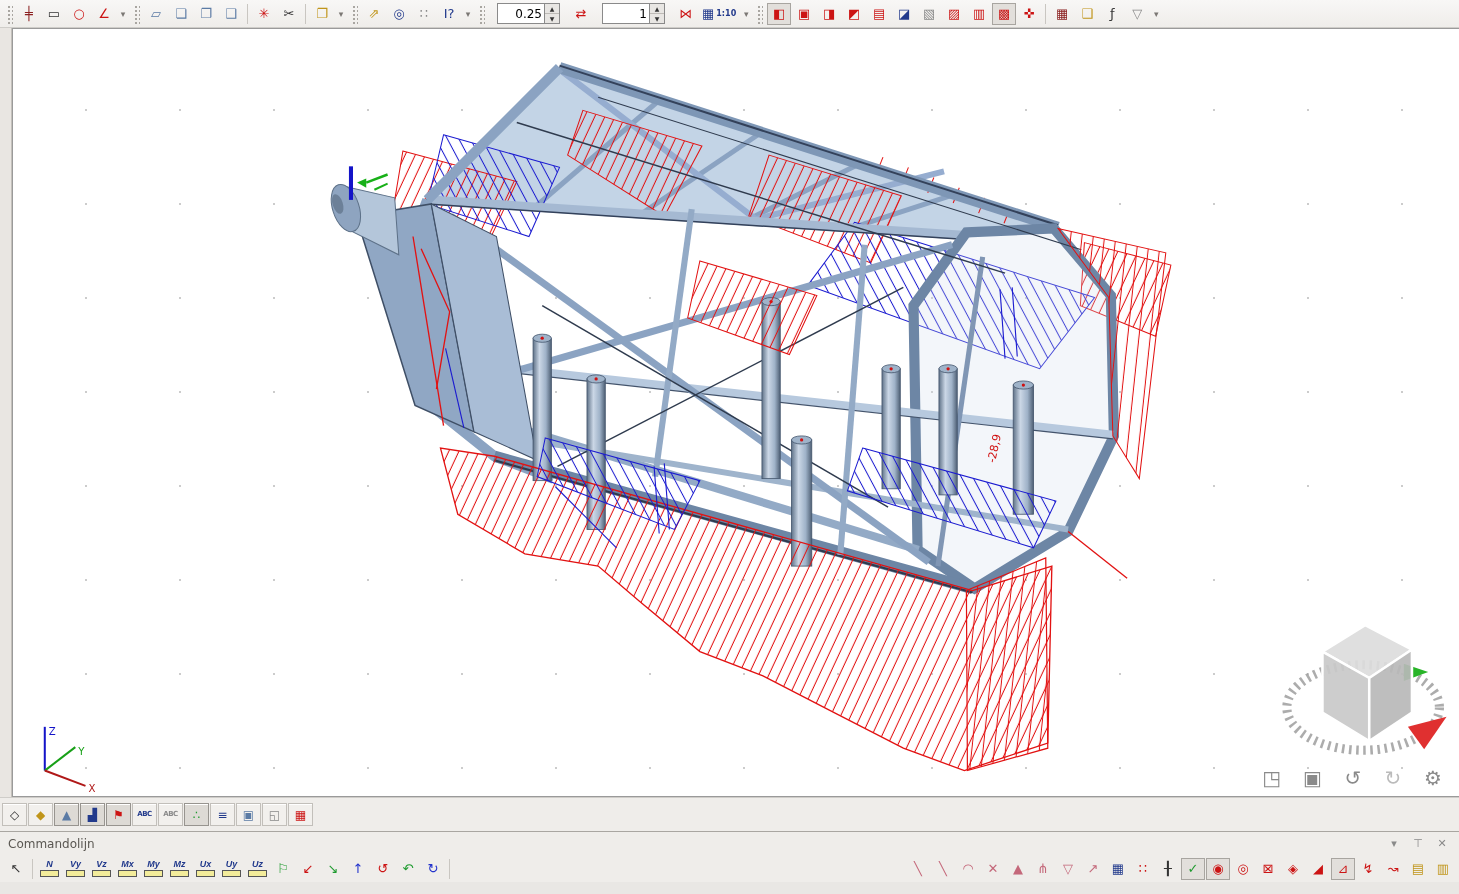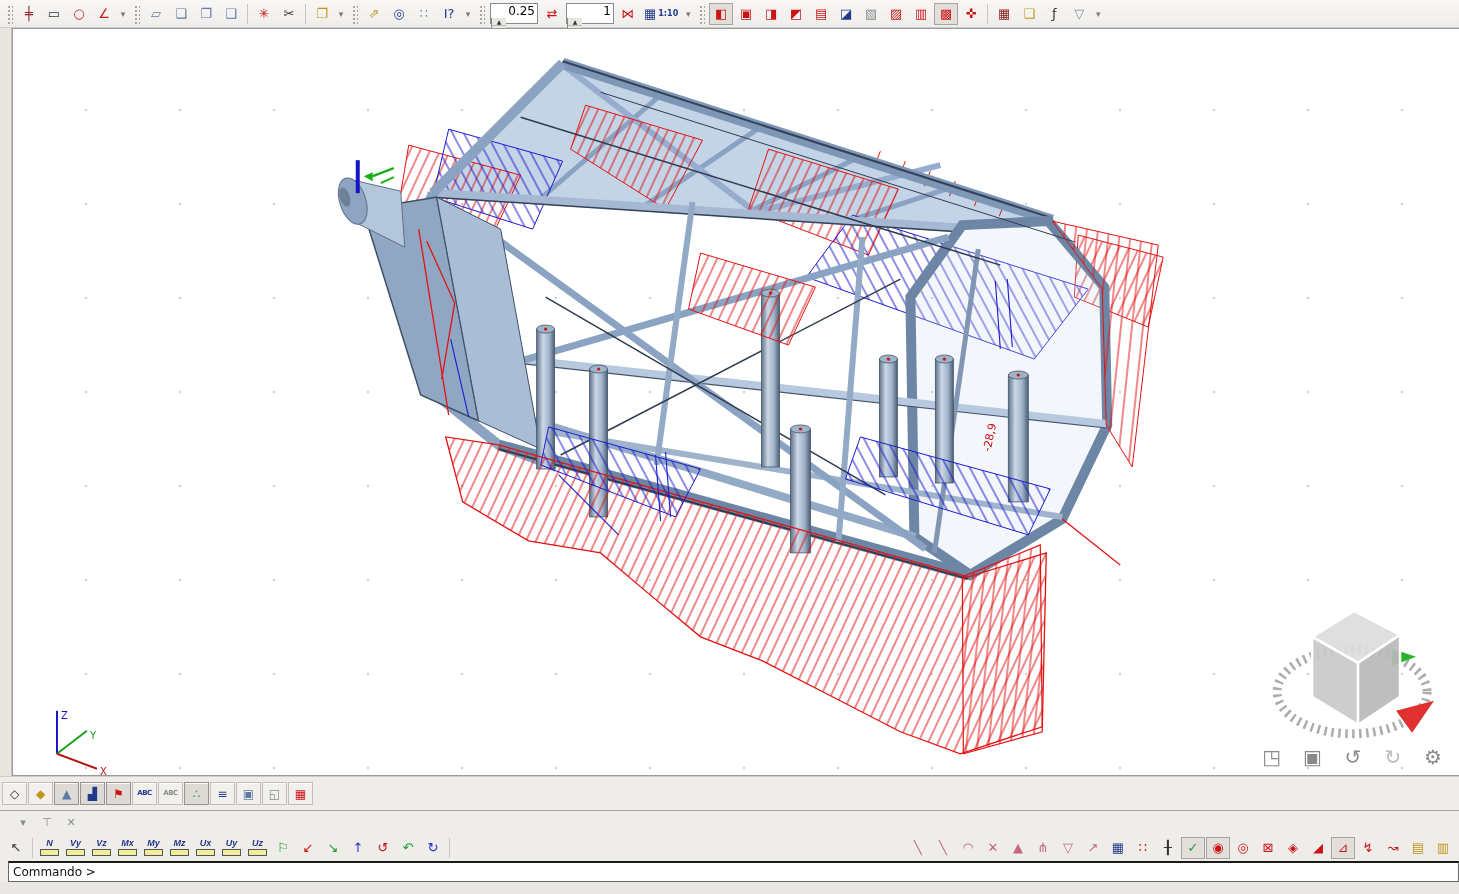--- a/index.html
+++ b/index.html
@@ -12,21 +12,21 @@
     background:linear-gradient(#f8f7f6,#efedea);border-bottom:1px solid #cfcdc9;gap:1px;}
   .tbtn{min-width:24px;height:22px;display:inline-flex;align-items:center;justify-content:center;
     background:transparent;border:1px solid transparent;font-size:13px;line-height:1;padding:0 2px;
     font-family:"DejaVu Sans",sans-serif;cursor:default;}
   .tbtn[data-state="on"]{background:#e2dfdb;border-color:#a8a5a0;}
   .grip{width:7px;height:20px;margin:0 3px;background-image:radial-gradient(#a9a6a1 1px,transparent 1.1px);
     background-size:4px 4px;background-position:1px 1px;}
   .sep{width:1px;height:20px;background:#c9c6c1;margin:0 3px;}
   .dd{width:12px;height:22px;display:inline-flex;align-items:center;justify-content:center;
     color:#7b7874;font-size:9px;}
-  .spin{display:inline-flex;height:19px;border:1px solid #8a8a8a;background:#fff;margin:0 1px;flex-direction:column;}
+  .spin{display:inline-flex;height:19px;border:1px solid #8a8a8a;background:#fff;margin:0 8px;}
   .spin input{width:42px;border:none;outline:none;text-align:right;font:12px "DejaVu Sans",sans-serif;padding:0 2px;}
   .spin .arr{display:flex;flex-direction:column;width:14px;border-left:1px solid #8a8a8a;}
   .spin .arr span{flex:1;display:flex;align-items:center;justify-content:center;font-size:6px;color:#333;
     background:#e8e6e3;border-bottom:1px solid #bdbab6;}
   .spin .arr span:last-child{border-bottom:none;}
   .ratio{display:inline-flex;align-items:center;gap:2px;}
   .ratio .rlab{font-size:8px;color:#223a8c;font-weight:bold;text-align:right;}
 
   [data-color="red"]{color:#cc1414;} [data-color="maroon"]{color:#8b2020;}
   [data-color="blue"]{color:#2233cc;} [data-color="navy"]{color:#223a8c;}
@@ -399,20 +399,21 @@
       </button>
 
       <button class="tbtn" data-color="red" title="results-grid-icon">
         <span class="g">▦</span>
       </button>
 
   </div>
 
   <div class="cmd-panel">
     <div class="cmd-header">
+      <span class="title">Commandolijn</span>
 
         <span class="hbtn" data-color="gray" title="collapse-panel-icon">▾</span>
 
         <span class="hbtn" data-color="gray" title="pin-panel-icon">⊤</span>
 
         <span class="hbtn" data-color="gray" title="close-panel-icon">✕</span>
 
     </div>
 
     <div class="cmd-toolbar">
@@ -523,19 +524,16 @@
 
           <button class="tbtn" data-color="red" title="snap-curve-icon">↝</button>
 
           <button class="tbtn" data-color="gold" title="beam-insert-icon">▤</button>
 
           <button class="tbtn" data-color="gold" title="beam-table-icon">▥</button>
 
       </div>
     </div>
 
-    <div class="cmd-input-row">
-      <input value="Commando &gt;" style="">
-    </div>
   </div>
 
   <div class="status-strip"></div>
 </div>
 
 </body></html>

